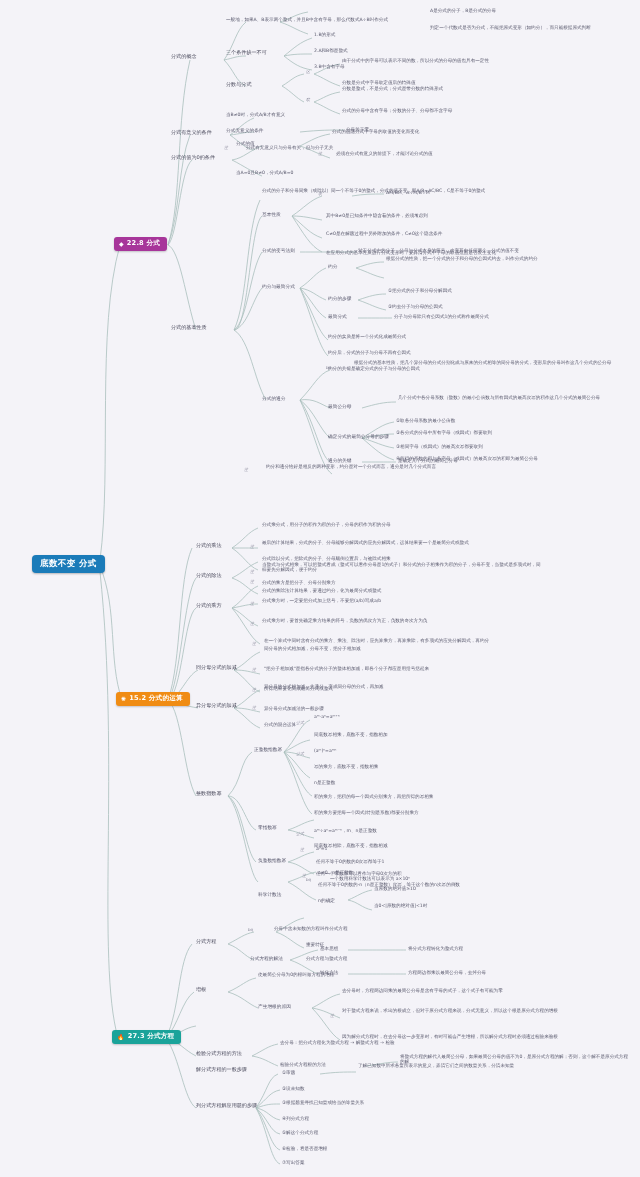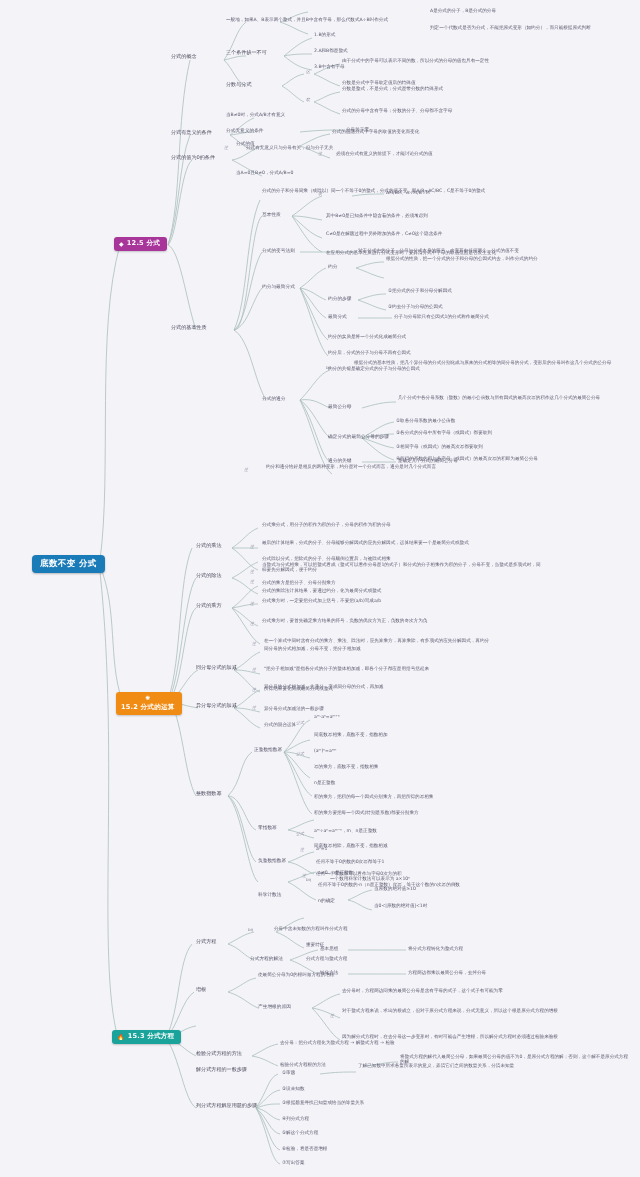--- a/index.html
+++ b/index.html
@@ -193,21 +193,21 @@
       <path d="M256 1108 C 268 1124 270 1146 280 1150"></path>
       <path d="M256 1108 C 268 1130 270 1160 280 1164"></path>
       <path d="M320 1074 C 336 1072 344 1072 356 1072"></path>
     </g>
   </svg>
 
   <div class="node root" style="left:32px;top:555px;">底数不变 分式</div>
 
   <div class="node l1 pill-purple" style="left:114px;top:237px;">
     <span class="badge">◆</span>
-    <span>12.5 分式</span>
+    <span>22.8 分式</span>
   </div>
 
   <div class="node t" style="left:171px;top:54px;">分式的概念</div>
   <div class="node leaf" style="left:226px;top:17px;max-width:300px;">一般地，如果A、B表示两个整式，并且B中含有字母，那么代数式A÷B叫作分式</div>
   <div class="node leaf" style="left:430px;top:8px;max-width:210px;">A是分式的分子，B是分式的分母</div>
   <div class="node leaf" style="left:430px;top:25px;max-width:210px;">判定一个代数式是否为分式，不能把原式变形（如约分），而只能根据原式判断</div>
   <div class="node t2" style="left:226px;top:50px;">三个条件缺一不可</div>
   <div class="node leaf" style="left:314px;top:32px;">1.B的形式</div>
   <div class="node leaf" style="left:314px;top:48px;">2.A和B都是整式</div>
   <div class="node leaf" style="left:314px;top:64px;">3.B中含有字母</div>
@@ -263,21 +263,21 @@
   <div class="node t3" style="left:328px;top:434px;">确定分式的最简公分母的步骤</div>
   <div class="node leaf" style="left:396px;top:418px;max-width:240px;">①取各分母系数的最小公倍数</div>
   <div class="node leaf" style="left:396px;top:430px;max-width:240px;">②各分式的分母中所有字母（或因式）都要取到</div>
   <div class="node leaf" style="left:396px;top:444px;max-width:240px;">③相同字母（或因式）的最高次幂都要取到</div>
   <div class="node leaf" style="left:396px;top:456px;max-width:240px;">④所得的系数的积与各字母（或因式）的最高次幂的积即为最简公分母</div>
   <div class="node t3" style="left:328px;top:458px;">通分的关键</div>
   <div class="node leaf" style="left:398px;top:458px;max-width:240px;">是确定几个分式的最简公分母</div>
   <div class="node tiny" style="left:244px;top:468px;">注</div>
   <div class="node leaf" style="left:266px;top:464px;max-width:300px;">约分和通分恰好是相反的两种变形，约分是对一个分式而言，通分是对几个分式而言</div>
 
-  <div class="node l1 pill-orange" style="left:116px;top:692px;flex-direction:column;">
+  <div class="node l1 pill-orange" style="left:116px;top:692px;">
     <span class="badge">✺</span>
     <span>15.2 分式的运算</span>
   </div>
 
   <div class="node t" style="left:196px;top:543px;">分式的乘法</div>
   <div class="node leaf" style="left:262px;top:522px;max-width:280px;">分式乘分式，用分子的积作为积的分子，分母的积作为积的分母</div>
   <div class="node tiny" style="left:250px;top:545px;">注</div>
   <div class="node leaf" style="left:262px;top:540px;max-width:280px;">最后的计算结果，分式的分子、分母能够分解因式的应先分解因式，运算结果要一个是最简分式或整式</div>
   <div class="node tiny" style="left:250px;top:570px;">注</div>
   <div class="node leaf" style="left:262px;top:562px;max-width:280px;">当整式与分式相乘，可以把整式看成（整式可以看作分母是1的式子）和分式的分子相乘作为积的分子，分母不变，当整式是多项式时，同样要先分解因式，便于约分</div>
@@ -337,21 +337,21 @@
 
   <div class="node t3" style="left:258px;top:892px;">科学计数法</div>
   <div class="node tiny" style="left:306px;top:878px;">bq</div>
   <div class="node leaf" style="left:330px;top:876px;max-width:260px;">一个数用科学计数法可以表示为 a×10ⁿ</div>
   <div class="node t3" style="left:318px;top:898px;">n的确定</div>
   <div class="node leaf" style="left:374px;top:886px;max-width:240px;">当原数的绝对值≥10</div>
   <div class="node leaf" style="left:374px;top:903px;max-width:240px;">当0&lt;|原数的绝对值|&lt;1时</div>
 
   <div class="node l1 pill-teal" style="left:112px;top:1030px;">
     <span class="badge">🔥</span>
-    <span>15.3 分式方程</span>
+    <span>27.3 分式方程</span>
   </div>
 
   <div class="node t" style="left:196px;top:939px;">分式方程</div>
   <div class="node tiny" style="left:248px;top:928px;">bq</div>
   <div class="node leaf" style="left:274px;top:926px;max-width:290px;">分母中含未知数的方程叫作分式方程</div>
   <div class="node leaf" style="left:306px;top:942px;">重要特征</div>
   <div class="node leaf" style="left:306px;top:956px;">分式方程与整式方程</div>
   <div class="node t3" style="left:250px;top:956px;">分式方程的解法</div>
   <div class="node leaf" style="left:320px;top:946px;">基本思想</div>
   <div class="node leaf" style="left:408px;top:946px;max-width:220px;">将分式方程转化为整式方程</div>

